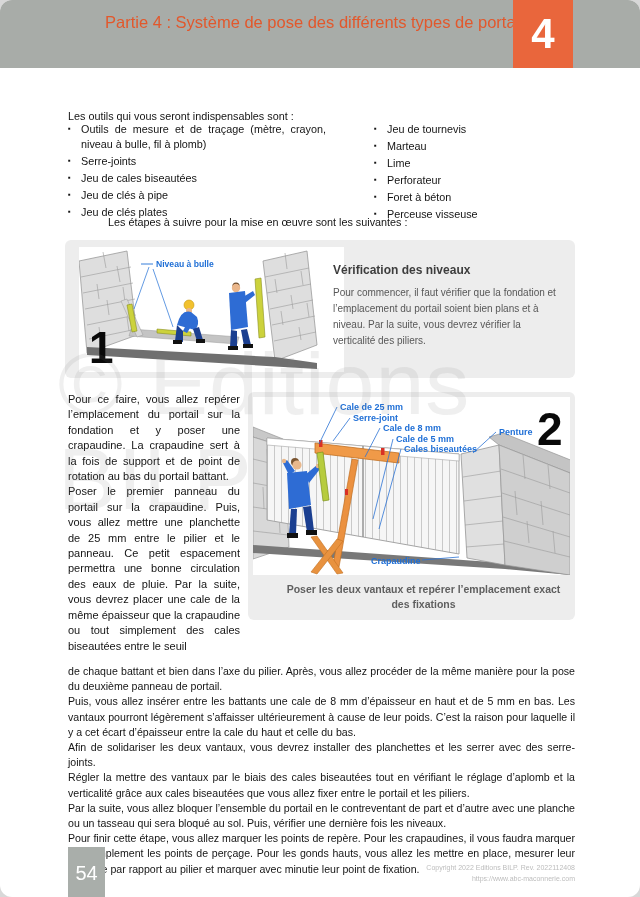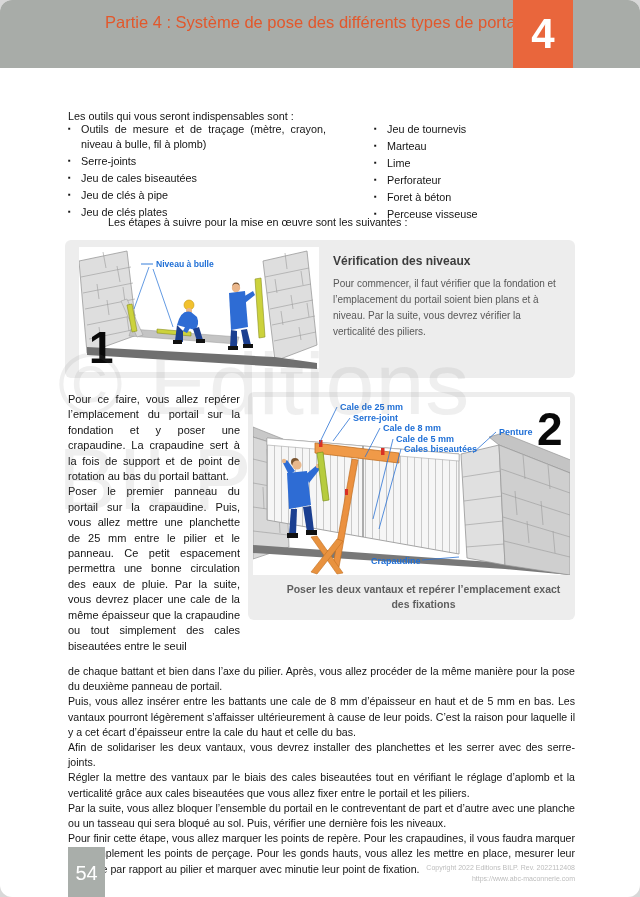--- a/index.html
+++ b/index.html
@@ -19,23 +19,23 @@
   .tool-col.left { width:258px; }
   .tool-col.right { margin-left:48px; width:200px; }
   .tool-item { position:relative; padding-left:13px; line-height:14.5px; margin-bottom:2.5px; }
   .tool-col.left .tool-item { text-align:justify; }
   .tool-item .sq { position:absolute; left:0; top:0; font-size:8px; line-height:14.5px; color:#141414; }
 
   .steps-line { position:absolute; left:68px; top:216px; font-size:10.8px; color:#141414;padding-left:40px; }
 
   
   .fig1 { position:absolute; left:65px; top:240px; width:510px; height:138px; background:#ededed; border-radius:6px; }
-  .fig1-art { position:absolute; left:14px; top:7px; width:240px; height:125px; background:#ffffff; }
+  .fig1-art { position:absolute; left:14px; top:7px; width:265px; height:125px; background:#ffffff; }
   .fig1-info { position:absolute; left:268px; top:14px; width:228px; }
-  .fig1-info-title { font-size:12px; font-weight:bold; color:#3d3d3d; margin-bottom:8px; }
+  .fig1-info-title { font-size:12px; font-weight:bold; color:#3d3d3d; margin-bottom:8px;margin-top:9px; }
   .fig1-info-text { font-size:10px; color:#585858; line-height:1.6; }
 
   
   .para-left { position:absolute; left:68px; top:392px; width:172px; font-size:11px; line-height:15.4px; text-align:justify; color:#141414; }
   .para-left p { margin:0; }
 
   .fig2 { position:absolute; left:248px; top:392px; width:327px; height:228px; background:#ededed; border-radius:6px; }
   .fig2-art { position:absolute; left:5px; top:5px; width:317px; height:178px; background:#ffffff; }
   .fig2-caption { position:absolute; left:12px; right:12px; top:190px; text-align:center; font-weight:bold; font-size:10.5px; color:#5f5f5f; line-height:1.45;margin-left:24px; }
 

